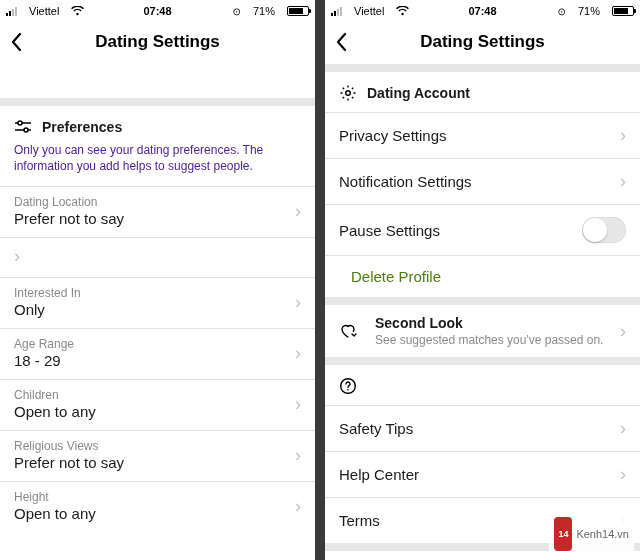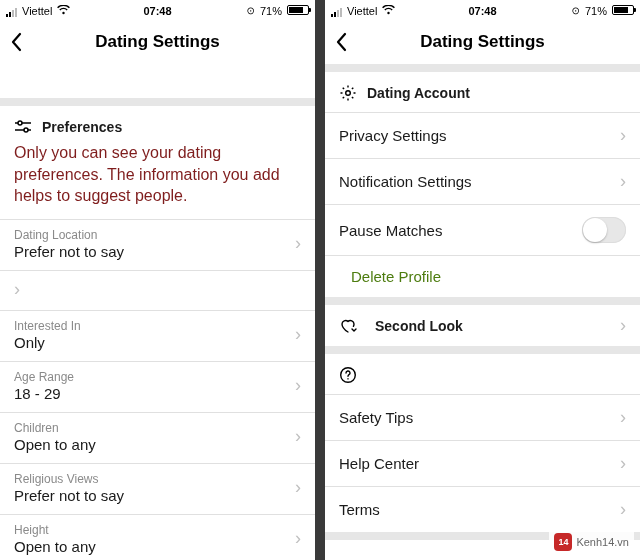--- a/index.html
+++ b/index.html
@@ -1,21 +1,21 @@
 <!DOCTYPE html>
 <html><head>
 <meta charset="utf-8">
 <style>
   * { margin: 0; padding: 0; box-sizing: border-box; font-family: -apple-system, Helvetica, Arial, sans-serif; }
   body { background: #3a3a3a; width: 640px; height: 560px; overflow: hidden; display: flex; }
   .screen { width: 315px; height: 560px; background: #fff; position: relative; overflow: hidden; }
   .gap { width: 10px; background: #3a3a3a; }
 
   .status-bar { height: 20px; display: flex; align-items: center; padding: 2px 6px 0; font-size: 11px; font-weight: 500; color: #000; }
-  .sb-left, .sb-right { display: flex; gap: 5px; flex: 1; }
+  .sb-left, .sb-right { display: flex; align-items: center; gap: 12px; flex: 1; }
   .sb-right { justify-content: flex-end; }
   .sb-center { flex: 0 0 auto; font-weight: 600; }
   .signal { display: flex; align-items: flex-end; gap: 1px; }
   .signal i { width: 2px; background: #000; }
   .signal i:nth-child(1){height:3px}
   .signal i:nth-child(2){height:5px}
   .signal i:nth-child(3){height:7px; background:#bbb}
   .signal i:nth-child(4){height:9px; background:#bbb}
   .wifi { font-size: 11px; }
   .battery { width: 22px; height: 10px; border: 1px solid #000; border-radius: 2px; position: relative; }
@@ -26,35 +26,35 @@
   .nav { height: 44px; display: flex; align-items: center; padding: 0 10px; }
   .nav .title { flex: 1; text-align: center; font-weight: 700; font-size: 17px; margin-left: -20px; }
   .back { font-size: 22px; font-weight: 300; width: 20px; }
 
   .thick-divider { height: 8px; background: #e6e6e6; }
   .thin-divider { height: 1px; background: #e0e0e0; margin: 0; }
 
   .section-header { display: flex; align-items: center; gap: 10px; padding: 12px 14px 6px; }
   .section-header .icon { width: 18px; height: 18px; display:flex; align-items:center; justify-content:center; }
   .section-header .label { font-weight: 700; font-size: 14px; color:#1c1c1c; }
-  .section-sub { font-size: 16px; color: #7f1d1d; padding: 0 14px 12px; line-height: 1.35; }
+  .section-sub { font-size: 12px; color: #4c1d95; padding: 0 14px 12px; line-height: 1.35; }
 
   .row { padding: 8px 14px 10px; display: flex; align-items: center; position: relative; gap: 8px; }
   .row .chev { color: #c0c0c0; font-size: 18px; font-weight: 300; }
   .row-body { flex: 1; }
   .row-label { font-size: 12px; color: #8a8a8a; margin-bottom: 1px; }
   .row-value { font-size: 15px; color: #1a1a1a; }
   .row-simple { font-size: 15px; color: #1a1a1a; flex: 1; }
   .row-simple.danger { color: #4d7c0f; margin-left: 12px; }
 
   .toggle { width: 44px; height: 26px; background: #e7e7e7; border-radius: 13px; position: relative; box-shadow: inset 0 0 0 1px #ddd; }
   .toggle .knob { position: absolute; left: 1px; top: 1px; width: 24px; height: 24px; background: #fff; border-radius: 50%; box-shadow: 0 1px 2px rgba(0,0,0,.25); }
 
   .watermark { position: absolute; right: 6px; bottom: 6px; display:flex; align-items:center; gap:4px; font-size:11px; color:#666; background: rgba(255,255,255,.85); padding: 3px 5px; border-radius:2px; }
-  .wm-badge { width:18px; height:18px; background:#c62828; border-radius:4px; color:#fff; font-size:9px; font-weight:700; display:flex; align-items:center; justify-content:center; }
+  .wm-badge { width:18px; height:34px; background:#c62828; border-radius:4px; color:#fff; font-size:9px; font-weight:700; display:flex; align-items:center; justify-content:center; }
 
   svg { display:block; }
 </style>
 </head>
 <body>
 
 <div class="screen">
   <div class="status-bar">
     <div class="sb-left">
       <span class="signal">
@@ -225,41 +225,42 @@
   </div>
   <div class="thin-divider"></div>
 
   <div class="row" style="padding-top:12px;padding-bottom:12px">
     <span class="row-simple">Notification Settings</span>
     <span class="chev">›</span>
   </div>
   <div class="thin-divider"></div>
 
   <div class="row" style="padding-top:12px;padding-bottom:12px">
-    <span class="row-simple">Pause Matches</span>
+    <span class="row-simple">Pause Settings</span>
     <span class="toggle">
         <span class="knob"></span>
       </span>
   </div>
   <div class="thin-divider"></div>
 
   <div class="row" style="padding-top:12px;padding-bottom:12px">
     <span class="row-simple danger">Delete Profile</span>
   </div>
 
   <div class="thick-divider"></div>
 
   <div class="row" style="padding-top:10px;">
     <span class="icon" style="margin-right:10px">
       <svg width="18" height="16" viewBox="0 0 18 16">
           <path d="M9 14s-6-3.7-6-8a3.5 3.5 0 016-2.4A3.5 3.5 0 0115 6c0 .8-.2 1.6-.6 2.3M13 11l2 2 2-2" fill="none" stroke="#000" stroke-width="1.4" stroke-linecap="round" stroke-linejoin="round"></path>
         </svg>
     </span>
     <div class="row-body">
       <div style="font-weight:700;font-size:14px;color:#1c1c1c">Second Look</div>
+      <div style="font-size:12px;color:#8a8a8a;margin-top:2px">See suggested matches you've passed on.</div>
     </div>
     <span class="chev">›</span>
   </div>
 
   <div class="thick-divider"></div>
 
   <div class="section-header" style="padding-bottom:10px">
     <span class="icon">
       <svg width="18" height="18" viewBox="0 0 18 18">
           <g fill="none" stroke="#000" stroke-width="1.4">

